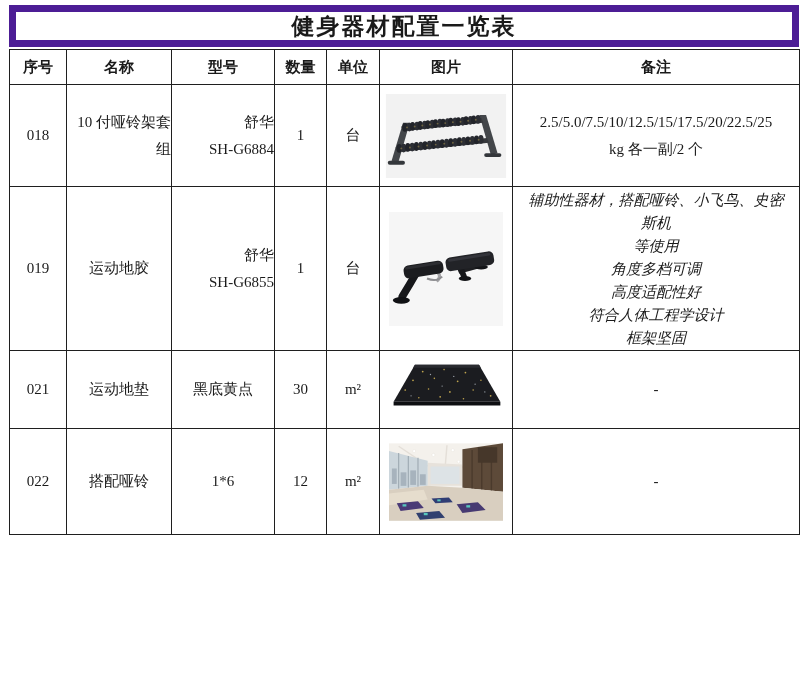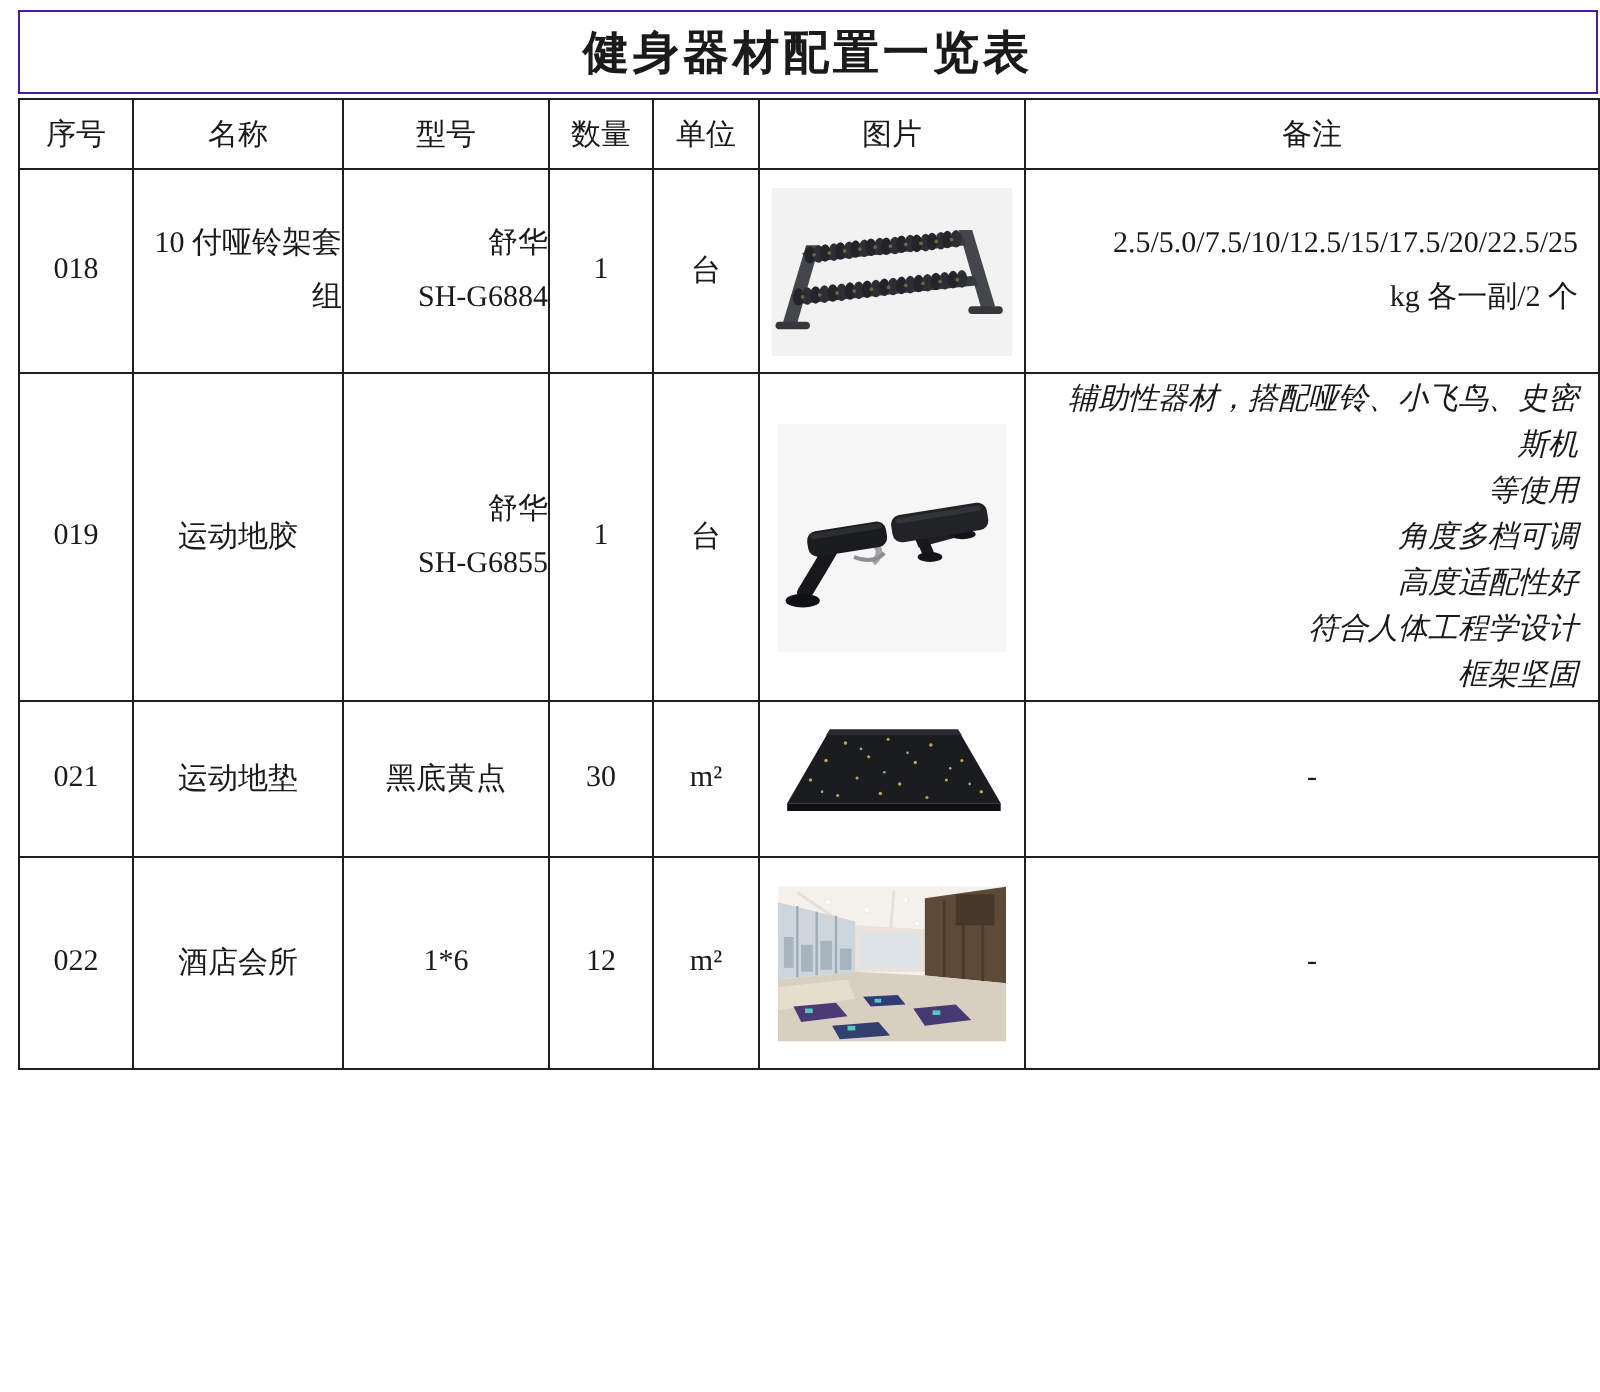--- a/index.html
+++ b/index.html
@@ -1,48 +1,48 @@
 <!DOCTYPE html>
 <html><head>
 <meta charset="utf-8">
 <style>
   * { margin: 0; padding: 0; box-sizing: border-box; }
   html, body { width: 800px; height: 696px; background: #ffffff; overflow: hidden; }
   body { font-family: "Liberation Serif", "DejaVu Serif", serif; color: #1a1a1a; }
   .sheet { width: 792px; margin: 5px auto 0 5px; padding-left: 4px; }
 
   .title-box {
-    width: 790px; height: 42px; border: 1px solid #4c1d95;
+    width: 790px; height: 42px; border: 7px solid #4c1d95;
     display: flex; align-items: center; justify-content: center;
     font-family: "Liberation Sans", "DejaVu Sans", sans-serif;
     font-weight: bold; font-size: 23px; letter-spacing: 2px;
     margin-bottom: 2px;
   }
 
   table.main {
     width: 790px; border-collapse: collapse; table-layout: fixed;
     border: 1px solid #1f1f1f;
   }
   td, th { border: 1px solid #1f1f1f; vertical-align: middle; }
   th {
     font-family: "Liberation Sans", "DejaVu Sans", sans-serif;
-    font-weight: normal; font-size: 15px; text-align: center;
+    font-weight: bold; font-size: 15px; text-align: center;
   }
   td { font-size: 15px; }
   .r-head  { height: 35px; }
   .r-018   { height: 102px; margin-top: 20px; }
   .r-019   { height: 140px; }
   .r-020   { height: 93px; }
   .r-021   { height: 78px; }
   .r-022   { height: 106px; }
   .r-foot  { height: 77px; }
 
   .c   { text-align: center; }
   .pre { white-space: pre-line; line-height: 27px; text-align: right; }
-  .remark-left { text-align: right; padding: 0 10px; white-space: pre-line; line-height: 27px; }
+  .remark-left { text-align: center; padding: 0 10px; white-space: pre-line; line-height: 27px; }
   .remark-019  { line-height: 23px; padding-top: 2px; font-style: italic; }
   .img-cell { text-align: center; vertical-align: middle; }
   .img-wrap { display: flex; align-items: center; justify-content: center; }
 
   .blue-floor {
     width: 114px; height: 76px; margin: 0 auto;
     background-image:
       radial-gradient(circle at 2px 2px, rgba(255,255,255,.16) 1px, transparent 1.4px),
       linear-gradient(135deg, #3d7dd9 0%, #2e6ec9 55%, #2a63ba 100%);
     background-size: 5px 5px, 100% 100%;
@@ -213,21 +213,21 @@
                   <circle cx="102" cy="36" r="0.7"></circle>
             </g>
           </svg>
         </div>
       </td>
       <td class="c">-</td>
     </tr>
 
     <tr class="r-022">
       <td class="c">022</td>
-      <td class="c">酒店会所</td>
+      <td class="c">搭配哑铃</td>
       <td class="c">1*6</td>
       <td class="c">12</td>
       <td class="c">m²</td>
       <td class="img-cell">
         <div class="img-wrap">
           <svg width="114" height="78" viewBox="0 0 118 80">
             <rect width="118" height="80" fill="#f4f1ec"></rect>
             <path d="M10 3 L44 26 M60 2 L58 26 M108 4 L74 26" stroke="#e4dfd8" stroke-width="1.5" fill="none"></path>
             <g fill="#ffffff" stroke="#e8e3dc" stroke-width="0.5">
               <circle cx="26" cy="8" r="1.6"></circle>

